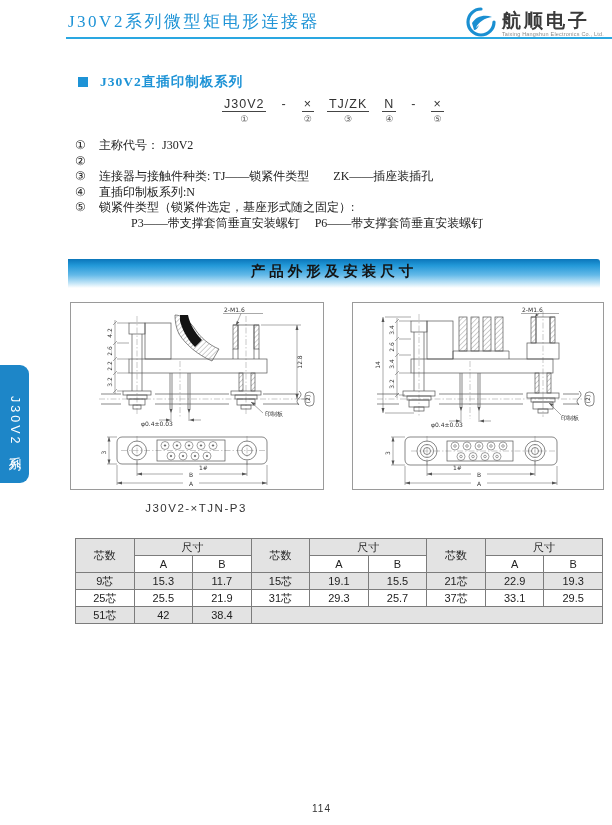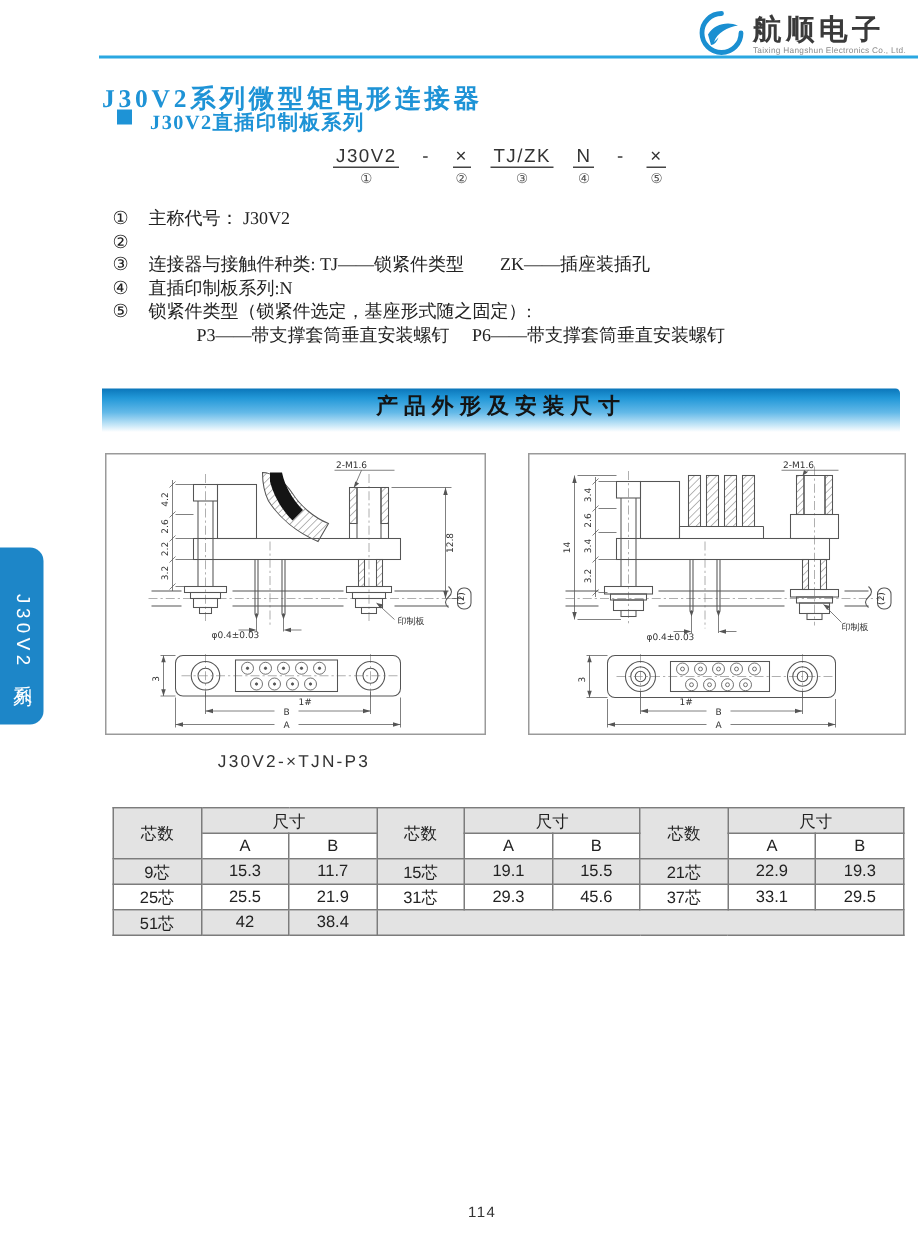--- a/index.html
+++ b/index.html
@@ -1,29 +1,29 @@
 <!DOCTYPE html>
 <html><head>
 <meta charset="utf-8">
 <style>
   html,body{margin:0;padding:0;background:#fff;}
   .page{position:relative;width:612px;height:825px;background:#fff;overflow:hidden;
         font-family:"Liberation Sans",sans-serif;color:#222;}
 
   
-  .hdr-title{position:absolute;left:68px;top:10px;font-size:17px;font-weight:bold;
-             letter-spacing:2.5px;color:#1e93d6;font-family:"Liberation Serif",serif;margin-top:44px;}
+  .hdr-title{position:absolute;left:68px;top:10px;font-size:17px;font-weight:normal;
+             letter-spacing:2.5px;color:#1e93d6;font-family:"Liberation Serif",serif;}
   .hdr-rule{position:absolute;left:66px;right:0;top:37px;height:2px;background:#2aa7e1;}
   .logo{position:absolute;right:8px;top:6px;display:flex;align-items:center;gap:5px;}
   .logo-txt{display:flex;flex-direction:column;line-height:1;}
   .logo-name{font-size:19px;font-weight:bold;color:#3a3a3a;letter-spacing:3px;}
   .logo-sub{font-size:5.5px;color:#8a8a8a;margin-top:2px;letter-spacing:.2px;}
 
   
-  .sec{position:absolute;left:78px;top:73px;display:flex;gap:12px;}
+  .sec{position:absolute;left:78px;top:73px;display:flex;align-items:center;gap:12px;}
   .sec-bullet{width:10px;height:10px;background:#1e93d6;}
   .sec-title{font-size:13.5px;font-weight:bold;color:#1e93d6;letter-spacing:1px;
              font-family:"Liberation Serif",serif;}
 
   
   .pn-row{position:absolute;left:222px;top:97px;display:flex;gap:13px;align-items:flex-start;}
   .pn-seg{display:flex;flex-direction:column;align-items:center;}
   .pn-t{font-size:12.5px;color:#333;letter-spacing:1px;padding:0 2px;line-height:14px;}
   .pn-t.u{border-bottom:1px solid #444;}
   .pn-m{font-size:9px;color:#555;margin-top:3px;line-height:9px;}
@@ -527,21 +527,21 @@
       <td class="cell-gray">21芯</td>
       <td class="cell-gray">22.9</td>
       <td class="cell-gray">19.3</td>
     </tr>
     <tr>
       <td class="cell-white">25芯</td>
       <td class="cell-white">25.5</td>
       <td class="cell-white">21.9</td>
       <td class="cell-white">31芯</td>
       <td class="cell-white">29.3</td>
-      <td class="cell-white">45.6</td>
+      <td class="cell-white">25.7</td>
       <td class="cell-white">37芯</td>
       <td class="cell-white">33.1</td>
       <td class="cell-white">29.5</td>
     </tr>
     <tr>
       <td class="cell-gray">51芯</td>
       <td class="cell-gray">42</td>
       <td class="cell-gray">38.4</td>
       <td colspan="6" class="cell-gray"></td>
     </tr>

